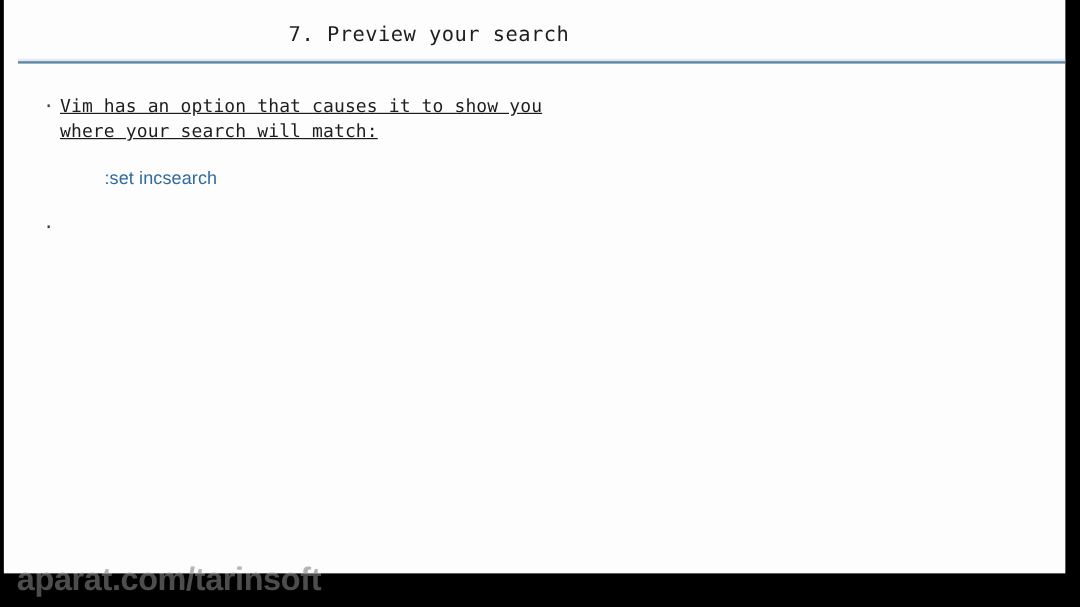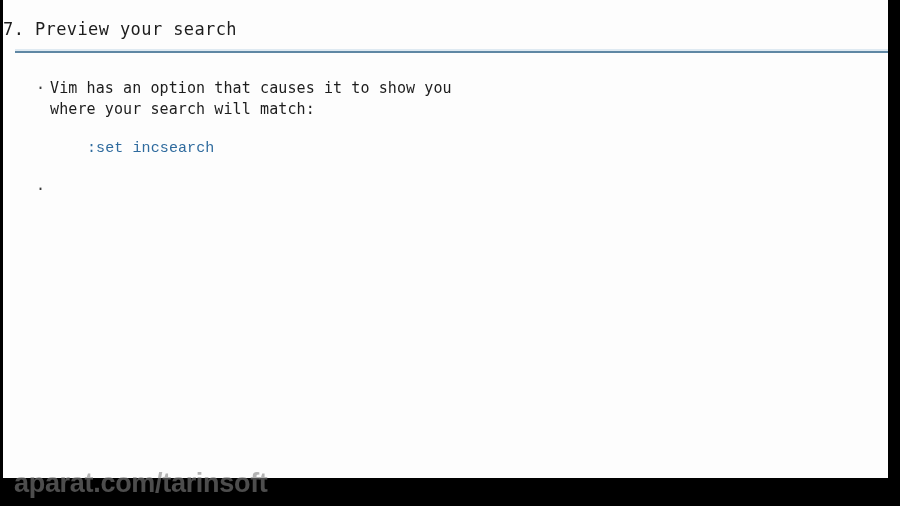--- a/index.html
+++ b/index.html
@@ -42,20 +42,21 @@
   #bar-left   { left: 0;   top: 0;    width: 3px;   height: 506px; }
   #bar-right  { left: 888px; top: 0;  width: 12px;  height: 506px; }
   #bar-bottom { left: 0;   top: 478px; width: 900px; height: 28px; }
 
   
   #slide-title {
     position: absolute;
     left: 0;
     top: 18px;
     width: 709px;
+    text-align: center;
     font-size: 17px;
     line-height: 22px;
     letter-spacing: 0.4px;
     color: #1d1d1d;
     font-family: "DejaVu Sans Mono", "Liberation Mono", monospace;
     white-space: pre;
   }
 
   
   #title-rule {
@@ -96,33 +97,34 @@
     line-height: 21px;
     color: #3a3a3a;
   }
   .bullet-text {
     font-size: 15px;
     line-height: 21px;
     color: #1d1d1d;
     letter-spacing: 0.1px;
     white-space: pre-wrap;
     font-family: "DejaVu Sans Mono", "Liberation Mono", monospace;
+    text-decoration: underline;
   }
 
   .spacer-sm { height: 18px; }
   .spacer-md { height: 20px; }
 
   #code-line {
     margin-left: 54px;
     font-size: 15px;
     line-height: 21px;
     letter-spacing: 0.1px;
     color: #2f6b9e;
     white-space: pre;
-    font-family: Liberation Mono, monospace;
+    font-family: Liberation Sans, sans-serif;
   }
 
   
   #watermark {
     position: absolute;
     left: 14px;
     top: 468px;
     font-family: "Liberation Sans", sans-serif;
     font-size: 27px;
     font-weight: 700;

